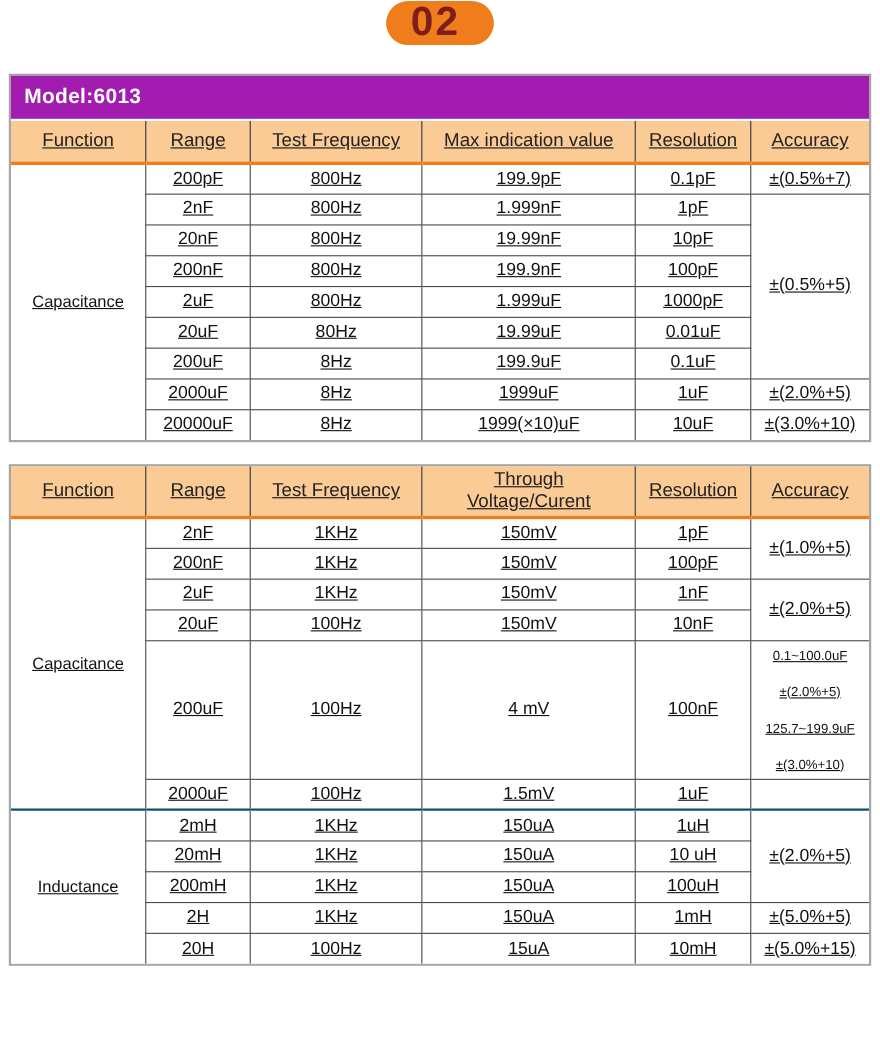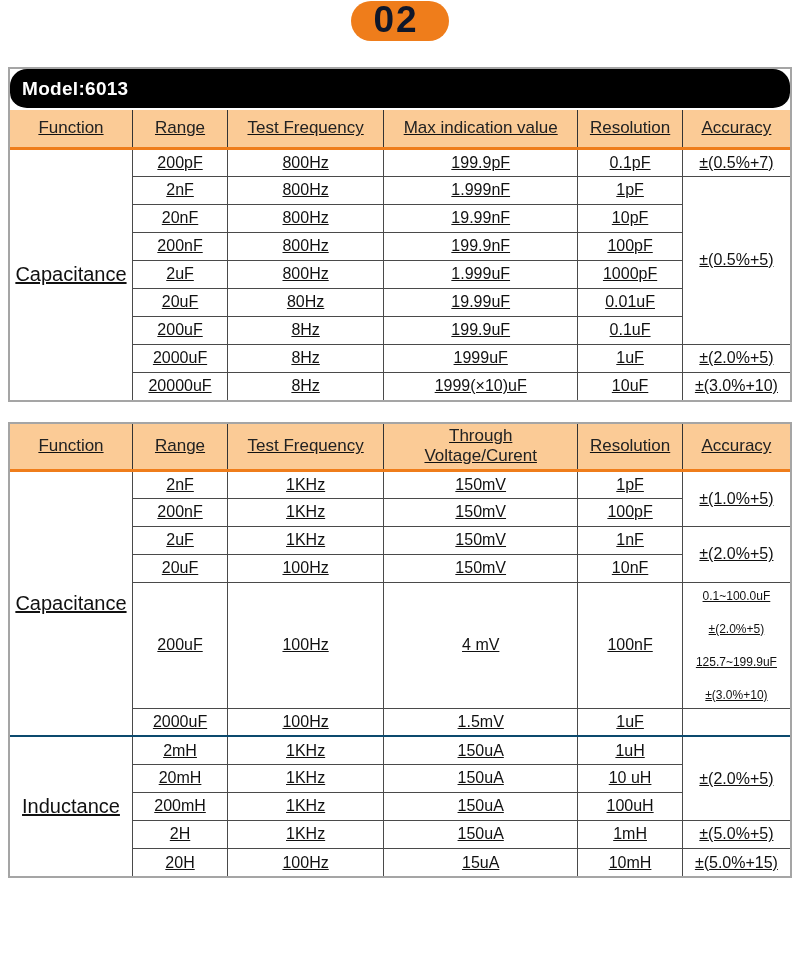--- a/index.html
+++ b/index.html
@@ -15,21 +15,21 @@
   .badge {
     display: flex;
     align-items: center;
     gap: 14px;
     width: max-content;
     height: 40px;
     margin: 1px auto 0 auto;
     padding: 0 30px 0 22px;
     background: #ef7d1b;
     border-radius: 21px;
-    color: #0f172a;
+    color: #7f1d1d;
   }
   .badge-num {
     font-size: 37px;
     font-weight: 800;
     letter-spacing: 2px;
     line-height: 1;
     padding-bottom: 3px;
   }
   .badge-title {
     font-size: 20px;
@@ -39,28 +39,27 @@
   
   .card {
     margin: 0 8px;
     border: 2px solid #a5a5a5;
     background: #fff;
   }
   .card-1 { margin-top: 26px; }
   .card-2 { margin-top: 20px; }
 
   .model-bar {
-    background: #000000;
+    background: #a21caf;
     color: #ffffff;
     font-weight: bold;
     font-size: 19px;
     padding: 9px 12px 8px 12px;
     border-bottom: 2px solid #ffffff;
     letter-spacing: 0.3px;
-    border-radius: 17px;
   }
 
   table {
     width: 100%;
     border-collapse: collapse;
     border-style: hidden; 
     table-layout: fixed;
     text-decoration: underline;
   }
   col.c-func { width: 15.7%; }
@@ -88,21 +87,21 @@
 
   tbody td {
     border: 1px solid #4a4a4a;
     background: #fff;
     text-align: center;
     vertical-align: middle;
     font-size: 16px;
     height: 28px;
     padding: 0 3px;
   }
-  tbody td.func-cell { font-size: 20px; }
+  tbody td.func-cell { font-size: 15px; }
   tr.tall td { height: 126px; }
   tr.section-split td { border-top: 2px solid #0c4a6e; }
 
   td.acc-multiline {
     font-size: 12px;
     padding: 6px 12px;
   }
   .acc-lines {
     display: flex;
     flex-direction: column;

